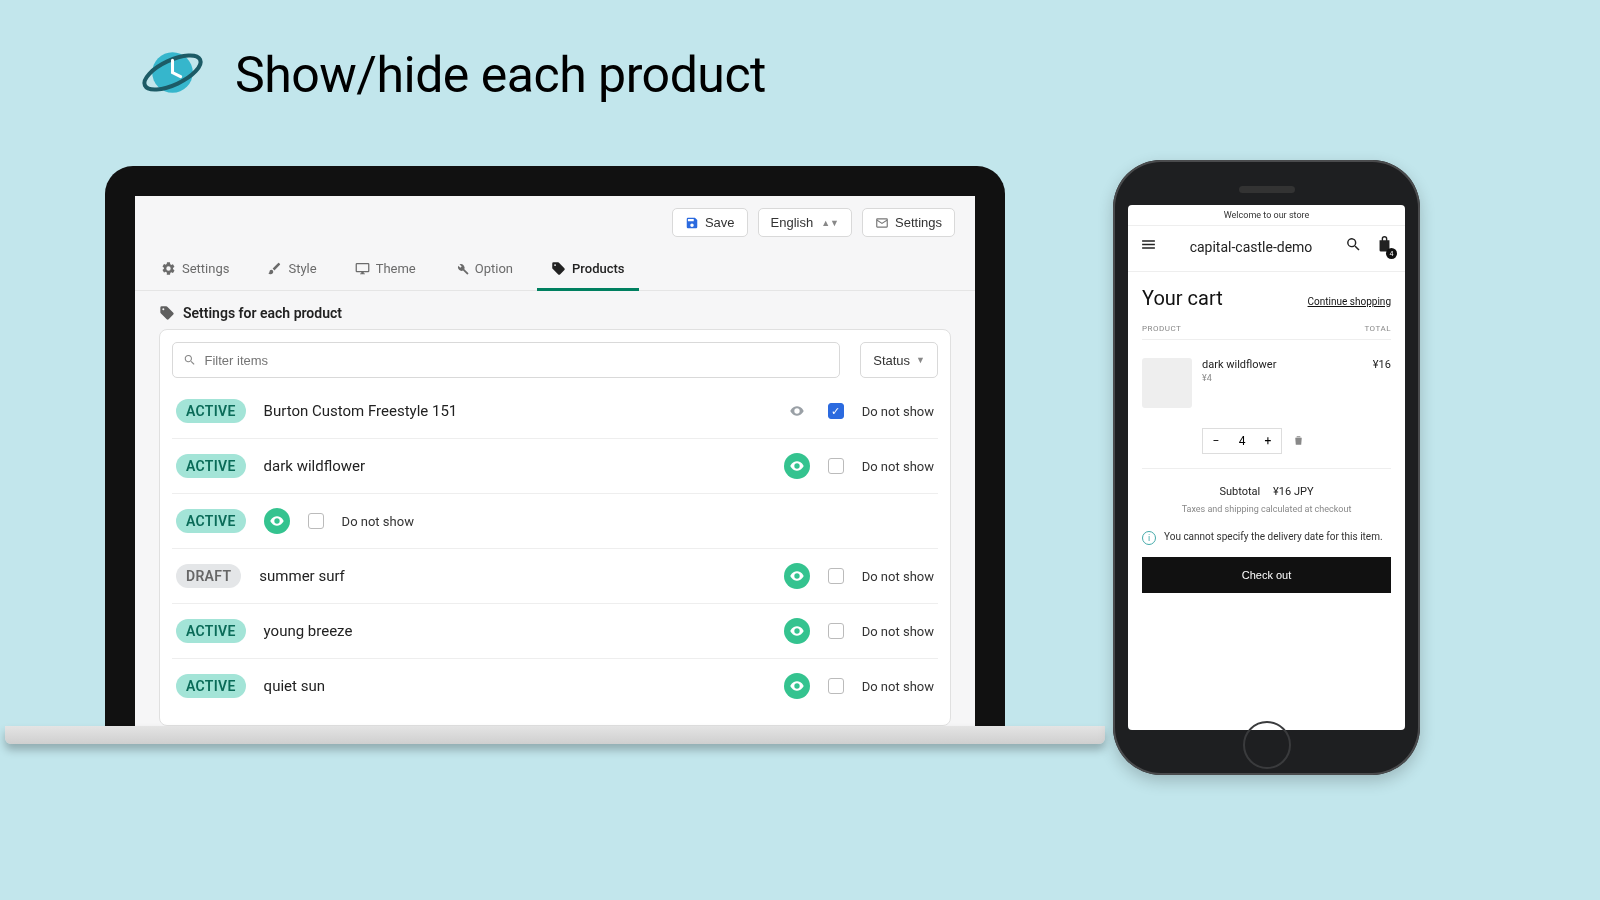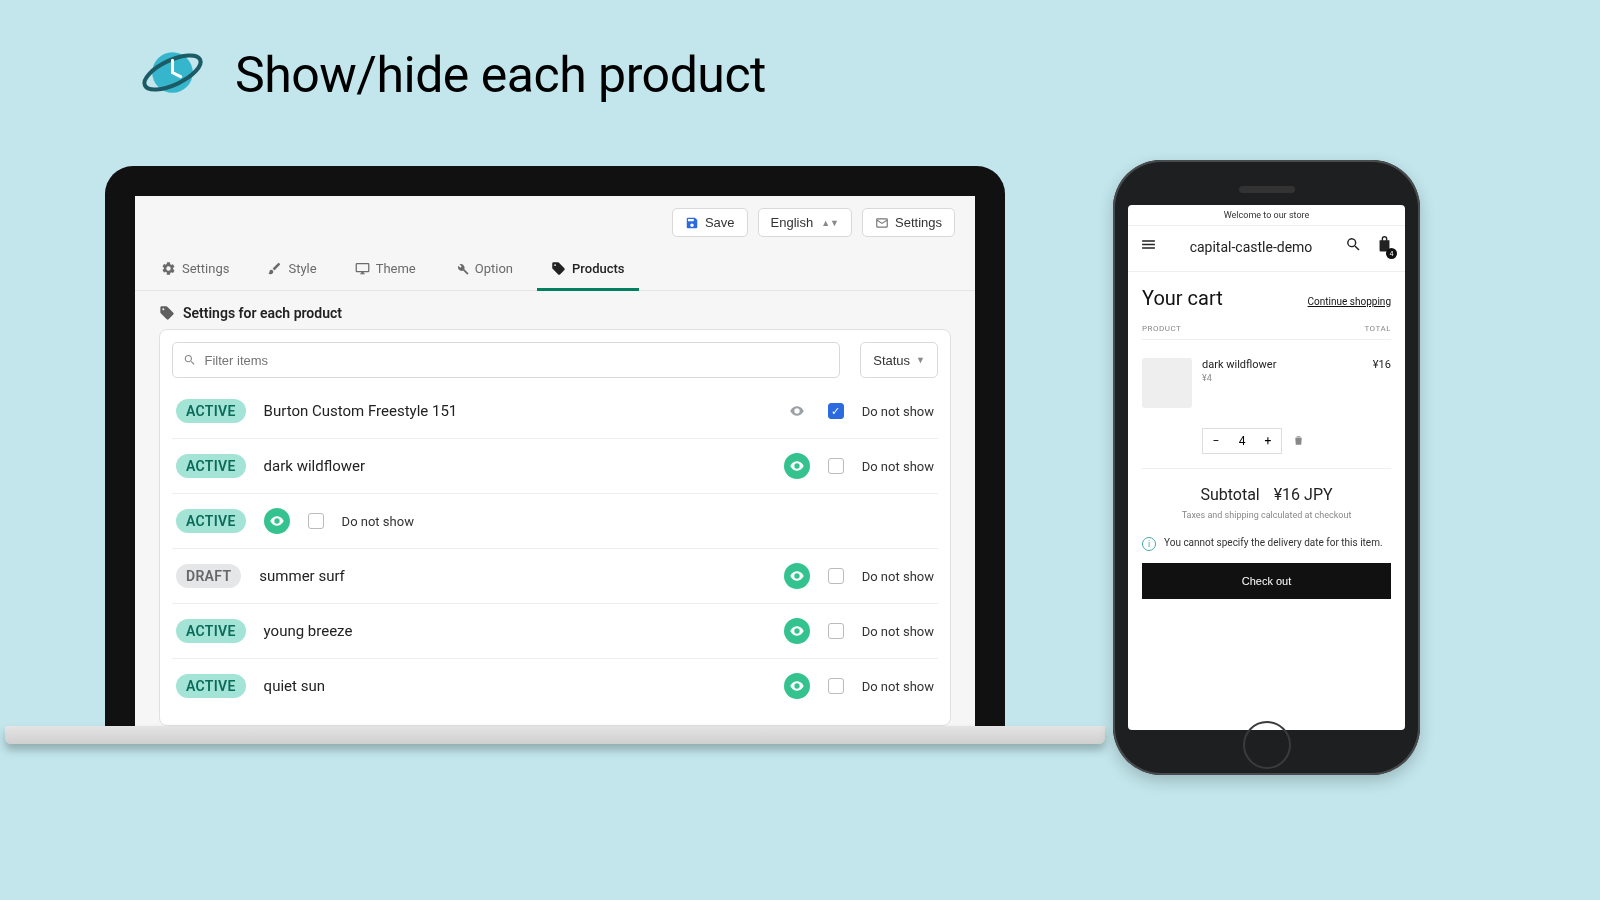--- a/index.html
+++ b/index.html
@@ -85,21 +85,21 @@
 .item-name { font-size:11px; color:#222; margin-bottom:2px; }
 .item-unit { font-size:9px; color:#888; }
 .item-total { font-size:11px; color:#222; }
 .qty-row { display:flex; align-items:center; gap:10px; margin-top:14px; margin-left:60px; }
 .qty-box { display:flex; align-items:center; border:1px solid #ddd; height:26px; }
 .qty-box span { width:26px; text-align:center; font-size:12px; cursor:pointer; }
 .qty-box .val { cursor:default; }
 .trash svg { width:13px; height:13px; fill:#888; cursor:pointer; }
 
 .cart-summary { text-align:center; padding:16px 0 8px; border-top:1px solid #eee; margin-top:14px; }
-.subtotal-row { font-size:16px; color:#222; }
+.subtotal-row { font-size:11px; color:#222; }
 .subtotal-row .amt { margin-left:10px; }
 .tax-note { font-size:9px; color:#888; margin-top:6px; }
 
 .alert { display:flex; gap:8px; align-items:flex-start; padding: 8px 0 12px; }
 .alert .info { width:14px; height:14px; border-radius:50%; border:1px solid #4aa; color:#4aa; font-size:9px; display:flex; align-items:center; justify-content:center; flex-shrink:0; margin-top:1px; }
 .alert-text { font-size:10px; color:#333; line-height:1.4; }
 
 .checkout-btn { display:block; width:100%; background:#111; color:#fff; text-align:center; padding:12px 0; font-size:11px; cursor:pointer; border:none; }
 </style>
 </head>

